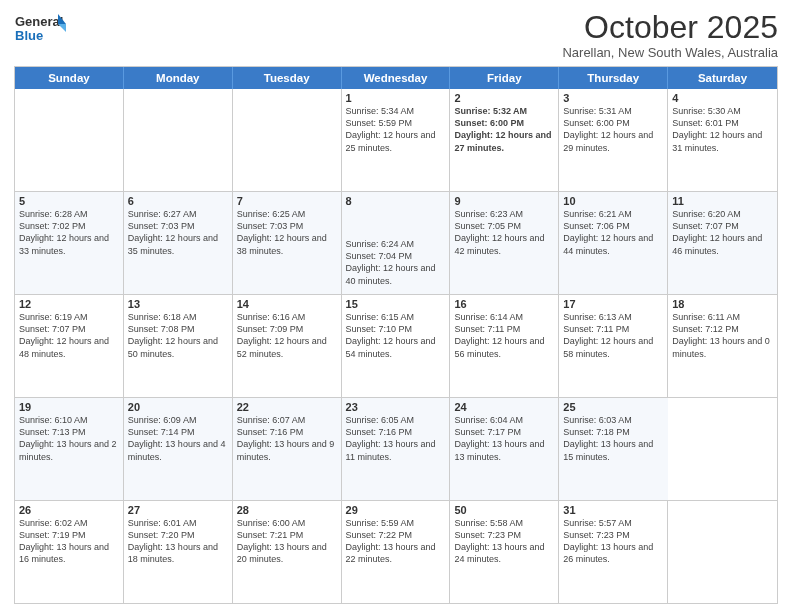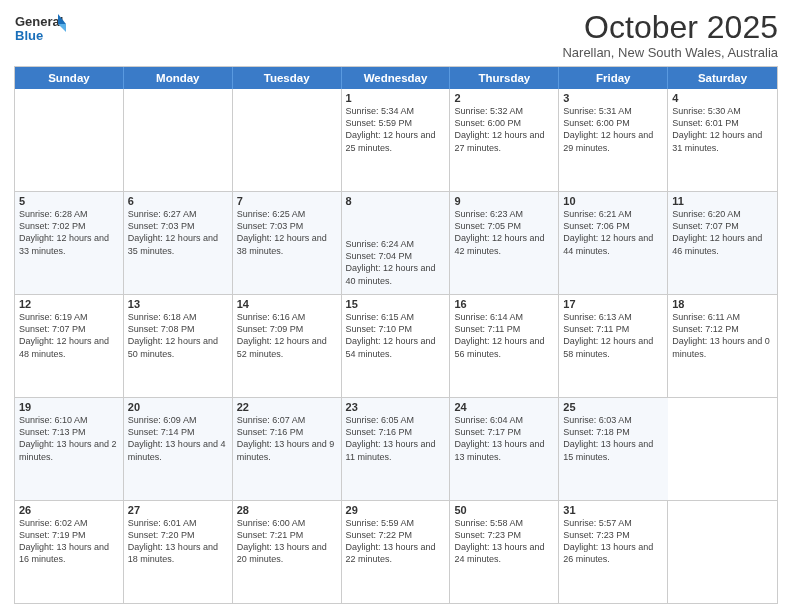--- a/index.html
+++ b/index.html
@@ -122,38 +122,38 @@
       <div class="location">Narellan, New South Wales, Australia</div>
     </div>
   </div>
 
   <div class="calendar">
     <div class="cal-header-row">
     <div class="cal-header-cell">Sunday</div>
         <div class="cal-header-cell">Monday</div>
         <div class="cal-header-cell">Tuesday</div>
         <div class="cal-header-cell">Wednesday</div>
+        <div class="cal-header-cell">Friday</div>
         <div class="cal-header-cell">Thursday</div>
-        <div class="cal-header-cell">Friday</div>
         <div class="cal-header-cell">Saturday</div>
       </div>
     <div class="cal-body">
     <div class="cal-row">
           <div class="cal-cell"></div>
           <div class="cal-cell"></div>
           <div class="cal-cell"></div>
           <div class="cal-cell">
             <div class="day-num">1</div>
             <div class="cell-text" style="white-space: pre-line;">Sunrise: 5:34 AM
 Sunset: 5:59 PM
 Daylight: 12 hours and 25 minutes.</div>
           </div>
           <div class="cal-cell">
             <div class="day-num">2</div>
-            <div class="cell-text" style="white-space: pre-line;">Sunrise: 5:32 AM
+            <div class="cell-text" style="white-space: pre-line; font-weight: bold;">Sunrise: 5:32 AM
 Sunset: 6:00 PM
 Daylight: 12 hours and 27 minutes.</div>
           </div>
           <div class="cal-cell">
             <div class="day-num">3</div>
             <div class="cell-text" style="white-space: pre-line;">Sunrise: 5:31 AM
 Sunset: 6:00 PM
 Daylight: 12 hours and 29 minutes.</div>
           </div>
           <div class="cal-cell">

